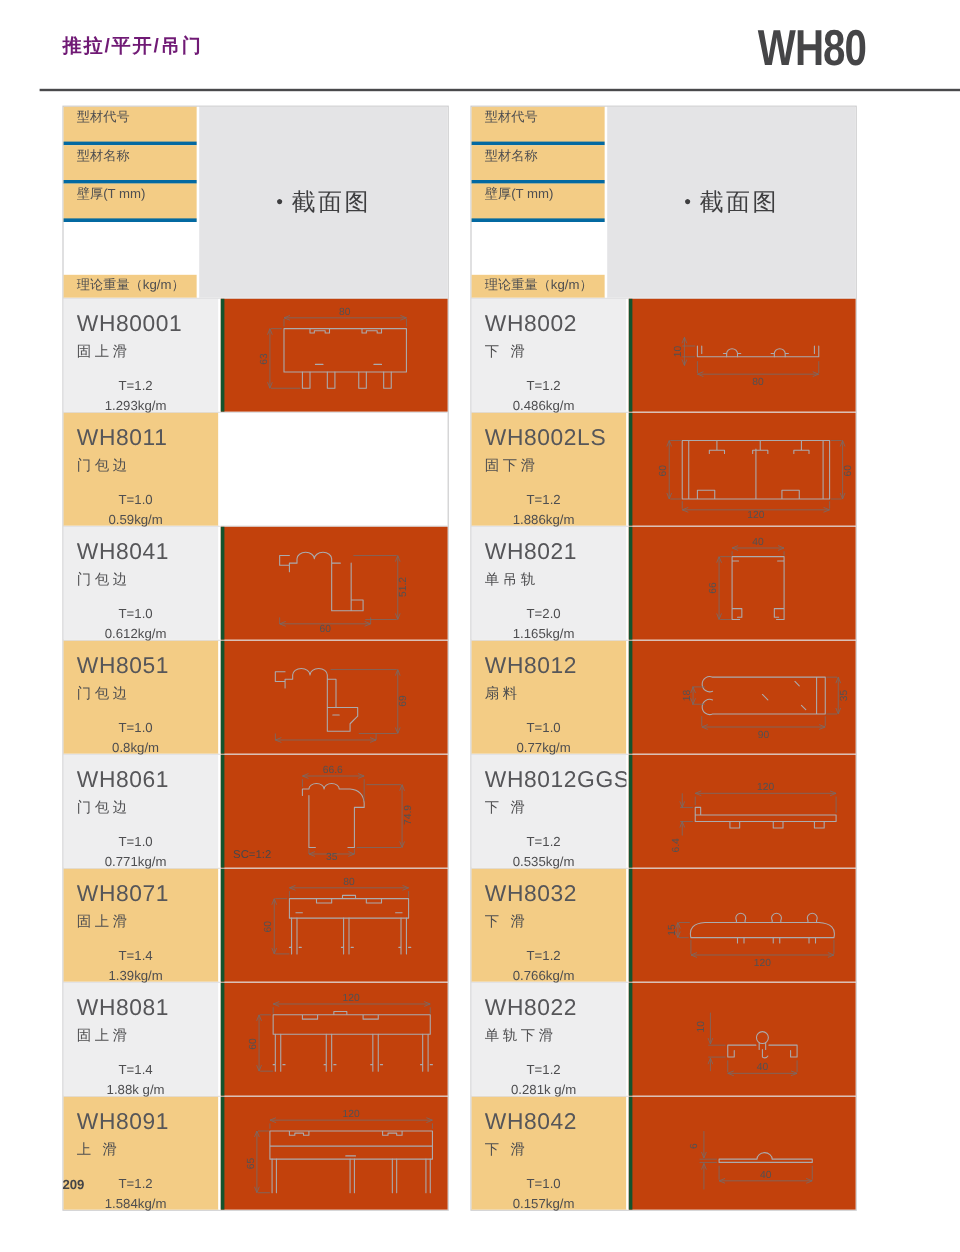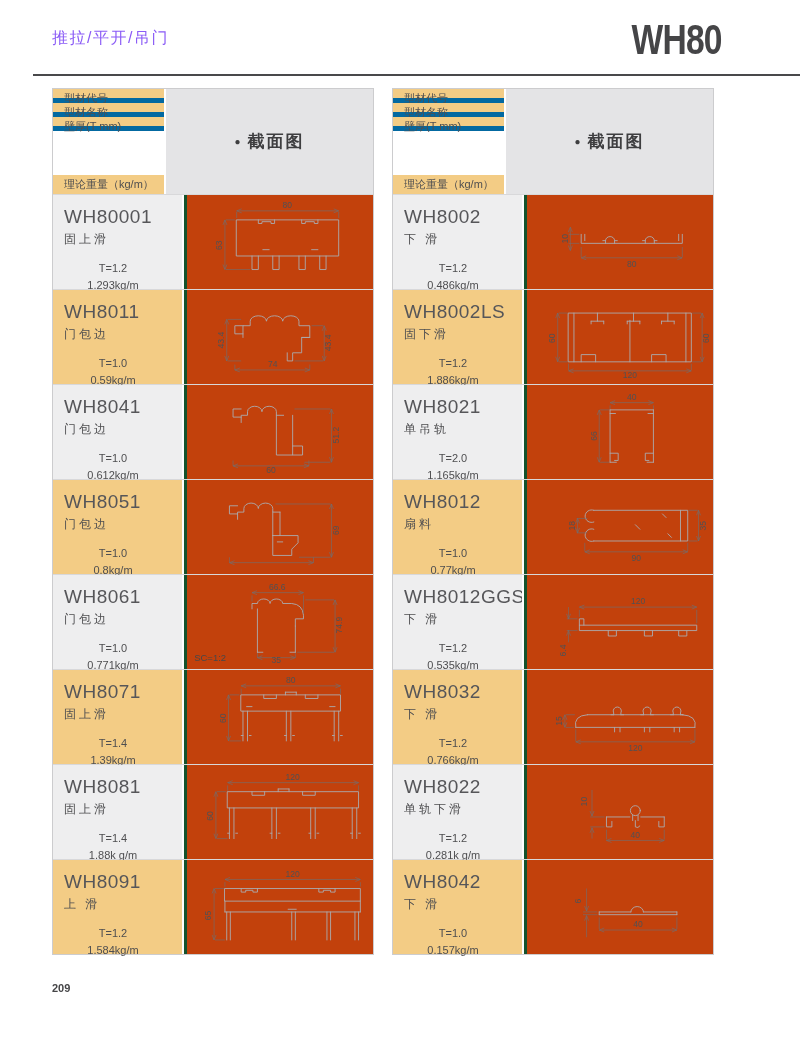--- a/index.html
+++ b/index.html
@@ -1,33 +1,33 @@
 <!DOCTYPE html>
 <html><head>
 <meta charset="utf-8">
 <style>
   html,body{margin:0;padding:0;}
   body{width:800px;height:1043px;position:relative;background:#ffffff;
        font-family:"Liberation Sans","DejaVu Sans",sans-serif;overflow:hidden;}
-  .page-title{position:absolute;left:52px;top:28px;font-size:16px;font-weight:normal;
-       color:#8b5cf6;letter-spacing:1.5px;}
+  .page-title{position:absolute;left:52px;top:28px;font-size:16px;font-weight:bold;
+       color:#701a75;letter-spacing:1.5px;}
   .series{position:absolute;right:78px;top:16px;font-size:42px;font-weight:bold;
        color:#454547;transform:scaleX(.8);transform-origin:100% 50%;letter-spacing:-1px;}
   .rule{position:absolute;left:33px;right:0;top:74px;height:2px;background:#49494b;}
   .tbl{position:absolute;top:88px;width:322px;border:1px solid #ccccce;box-sizing:border-box;background:#fff;}
   .tbl.l{left:52px}.tbl.r{left:392px}
   .thead{display:flex;}
   .hcol{width:111px;display:flex;flex-direction:column;}
-  .hlabel{height:14px;box-sizing:border-box;line-height:19px;background:#f3cc85;
-       border-bottom:5px solid #0369a1;padding-left:11px;font-size:11px;color:#4e4e50;}
+  .hlabel{height:32px;box-sizing:border-box;line-height:19px;background:#f3cc85;
+       border-bottom:3px solid #0369a1;padding-left:11px;font-size:11px;color:#4e4e50;}
   .hlabel.last{border-bottom:none;height:19px;margin-top:44px;}
   .hgap{width:2px;background:#fff;}
   .hsec{flex:1;background:#e4e4e6;display:flex;align-items:center;justify-content:center;gap:7px;color:#3e3e40;}
   .hsec .dot{font-size:10px;}
-  .hsec .lbl{font-size:17px;font-weight:bold;letter-spacing:2px;}
+  .hsec .lbl{font-size:20px;font-weight:normal;letter-spacing:2px;}
   .row{display:flex;height:94px;border-top:1px solid #d8d8da;}
   .info{width:129px;box-sizing:border-box;padding:11px 20px 0 11px;background:#eeeeef;}
   .row.alt .info{background:#f3cc85;}
   .igap{width:2px;background:#fff;}
   .draw{flex:1;background:#c2410c;border-left:3px solid #14532d;position:relative;}
   .draw svg{display:block;width:100%;height:100%;}
   .code{font-size:19px;color:#565659;letter-spacing:.5px;}
   .name{font-size:12px;color:#4e4e50;letter-spacing:3px;margin-top:3px;}
   .spec{margin-top:12px;font-size:11px;color:#4e4e50;line-height:1.55;text-align:center;}
   .pageno{position:absolute;left:52px;top:982px;font-size:11px;font-weight:bold;color:#454547;text-align:right;}
@@ -93,35 +93,20 @@
   <div class="row alt">
     <div class="info">
       <div class="code">WH8011</div>
       <div class="name">门包边</div>
       <div class="spec">
           <div>T=1.0</div>
       <div>0.59kg/m</div>
         </div>
     </div>
     <div class="igap"></div>
-    <div class="draw">
-      <svg viewBox="0 0 206 93">
-        <path class="p" d="M62,34 h-9 v9 h9"></path>
-        <path class="p" d="M62,47 V34 h8 v-5 a9,6 0 0 1 18,0 a9,6 0 0 1 18,0 a9,6 0 0 1 18,0 v5 h12 v13 h-9 v17 h-10 v9 h-6 v-9 M127,47 h9"></path>
-        <line class="d" x1="44" y1="27" x2="44" y2="73" marker-start="url(#ar)" marker-end="url(#ar)"></line>
-        <path class="d" d="M60,27 H45 M60,73 H45"></path>
-        <text class="t" transform="translate(41,50) rotate(-90)" text-anchor="middle">43.4</text>
-        <line class="d" x1="152" y1="34" x2="152" y2="73" marker-start="url(#ar)" marker-end="url(#ar)"></line>
-        <path class="d" d="M138,34 H151 M119,73 H151"></path>
-        <text class="t" transform="translate(160,53) rotate(-90)" text-anchor="middle">43.4</text>
-        <line class="d" x1="53" y1="83" x2="136" y2="83" marker-start="url(#ar)" marker-end="url(#ar)"></line>
-        <path class="d" d="M53,77 v6 M136,77 v6"></path>
-        <text class="t" x="95" y="80" text-anchor="middle">74</text>
-      </svg>
-    </div>
   </div>
 
   <div class="row">
     <div class="info">
       <div class="code">WH8041</div>
       <div class="name">门包边</div>
       <div class="spec">
           <div>T=1.0</div>
       <div>0.612kg/m</div>
         </div>

